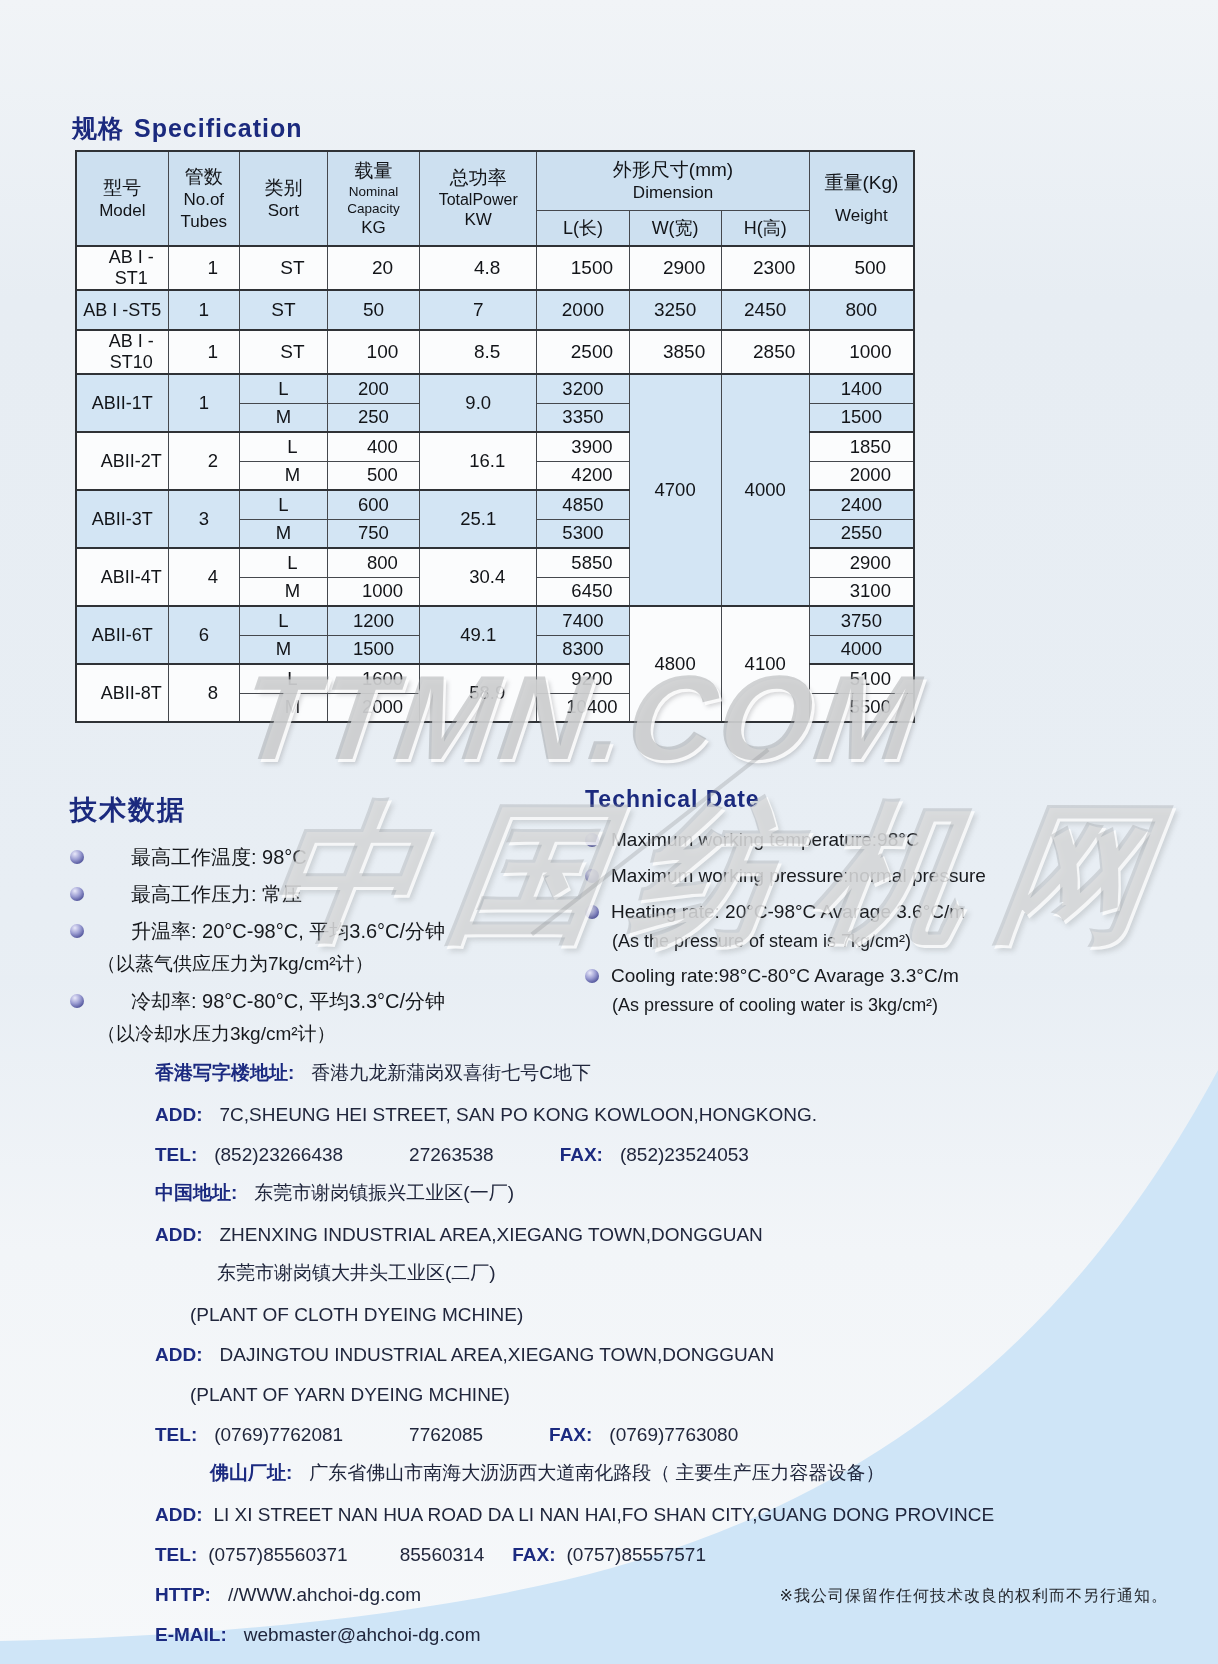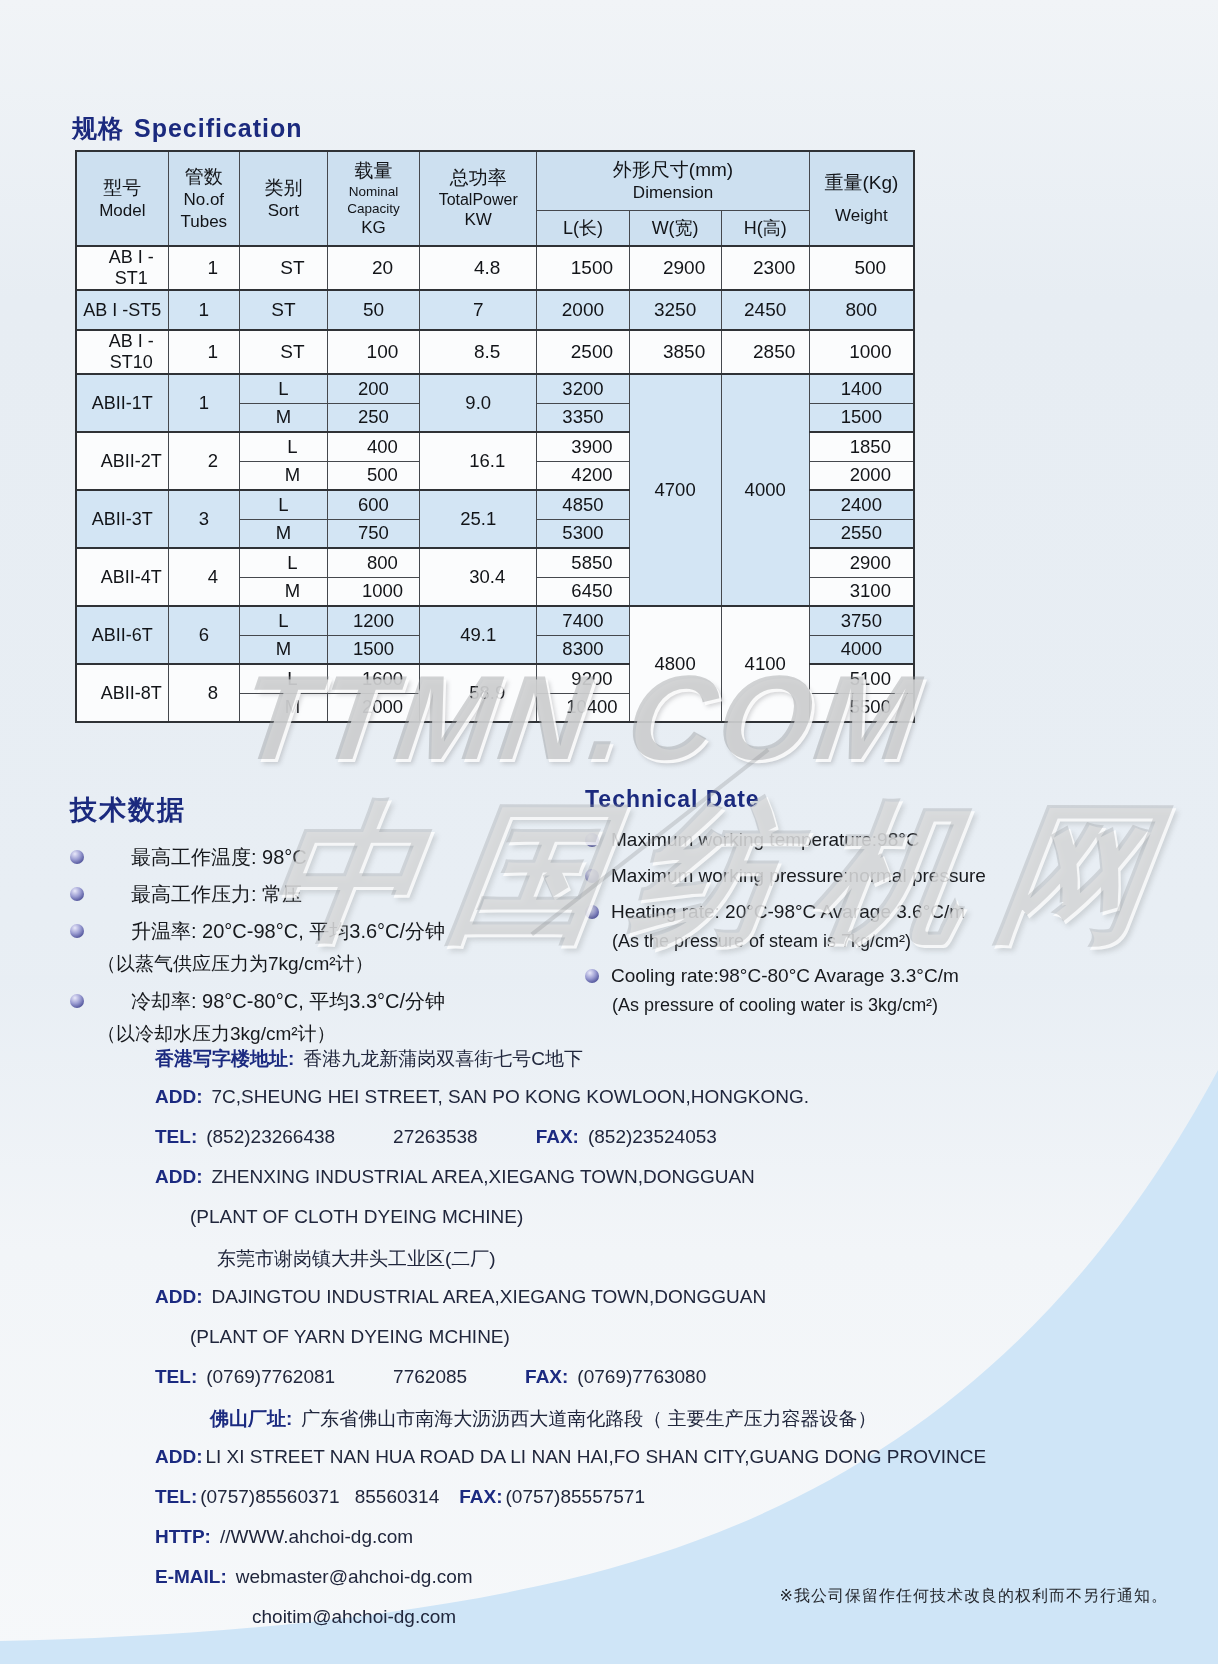--- a/index.html
+++ b/index.html
@@ -32,21 +32,21 @@
   .tech-title-en{color:#1b2a7e;font-weight:bold;font-size:23px;margin-bottom:14px;letter-spacing:1px;}
   .tline{display:flex;align-items:flex-start;margin-bottom:11px;color:#17191d;}
   .tech-zh .tline{font-size:20px;line-height:26px;gap:35px;}
   .tech-en .tline{font-size:19px;line-height:25px;}
   .bullet{width:14px;height:14px;border-radius:50%;margin:6px 12px 0 0;flex-shrink:0;
           background:radial-gradient(circle at 35% 28%,#e9e9fa 0%,#9b9dd2 42%,#5d60a4 72%,#393c78 100%);}
   .tsub{margin:-4px 0 11px 27px;font-size:19px;color:#17191d;}
   .tech-en .tsub{font-size:18px;}
   
   .contact{position:absolute;left:155px;top:1046px;width:960px;z-index:2;font-size:19px;color:#20263c;}
-  .cline{height:40px;display:flex;align-items:flex-start;white-space:nowrap;}
+  .cline{height:40px;display:flex;align-items:flex-end;white-space:nowrap;gap:8px;}
   .lbl{font-weight:bold;color:#1b2a80;margin-right:9px;}
   .val{margin-right:8px;}
   .gap{margin-right:58px;}
   .ind-plant{padding-left:35px;} .ind-cn2{padding-left:62px;}
   .ind-fs{padding-left:55px;} .ind-em{padding-left:97px;}
   
   .wm{position:absolute;z-index:3;pointer-events:none;font-weight:800;font-style:italic;white-space:nowrap;}
   .wm-main{left:242px;top:648px;font-size:120px;letter-spacing:4px;transform:skewX(-8deg);
            color:rgba(150,152,156,0.42);
            text-shadow:3px 3px 0 rgba(255,255,255,0.85),5px 5px 4px rgba(110,112,116,0.28);}
@@ -327,28 +327,32 @@
       <span class="val">7C,SHEUNG HEI STREET, SAN PO KONG KOWLOON,HONGKONG.</span>
     </div>
     <div class="cline">
       <span class="lbl">TEL:</span>
       <span class="val gap">(852)23266438</span>
       <span class="val gap">27263538</span>
       <span class="lbl">FAX:</span>
       <span class="val">(852)23524053</span>
     </div>
     <div class="cline">
+      <span class="lbl">中国地址:</span>
+      <span class="val">东莞市谢岗镇振兴工业区(一厂)</span>
+    </div>
+    <div class="cline">
       <span class="lbl">ADD:</span>
       <span class="val">ZHENXING INDUSTRIAL AREA,XIEGANG TOWN,DONGGUAN</span>
     </div>
+    <div class="cline ind-cn2">
+      <span class="val">东莞市谢岗镇大井头工业区(二厂)</span>
+    </div>
     <div class="cline ind-plant">
       <span class="val">(PLANT OF CLOTH DYEING MCHINE)</span>
-    </div>
-    <div class="cline ind-cn2">
-      <span class="val">东莞市谢岗镇大井头工业区(二厂)</span>
     </div>
     <div class="cline">
       <span class="lbl">ADD:</span>
       <span class="val">DAJINGTOU INDUSTRIAL AREA,XIEGANG TOWN,DONGGUAN</span>
     </div>
     <div class="cline ind-plant">
       <span class="val">(PLANT OF YARN DYEING MCHINE)</span>
     </div>
     <div class="cline">
       <span class="lbl">TEL:</span>
@@ -360,21 +364,21 @@
     <div class="cline ind-fs">
       <span class="lbl">佛山厂址:</span>
       <span class="val">广东省佛山市南海大沥沥西大道南化路段（ 主要生产压力容器设备）</span>
     </div>
     <div class="cline">
       <span class="lbl" style="margin-right:3px">ADD:</span>
       <span class="val">LI XI STREET NAN HUA ROAD DA LI NAN HAI,FO SHAN CITY,GUANG DONG PROVINCE</span>
     </div>
     <div class="cline">
       <span class="lbl" style="margin-right:3px">TEL:</span>
-      <span class="val" style="margin-right:15px">(0757)85560371</span>
+      <span class="val" style="margin-right:44px">(0757)85560371</span>
       <span class="val" style="margin-right:20px">85560314</span>
       <span class="lbl" style="margin-right:3px">FAX:</span>
       <span class="val">(0757)85557571</span>
     </div>
     <div class="cline">
       <span class="lbl">HTTP:</span>
       <span class="val">//WWW.ahchoi-dg.com</span>
     </div>
     <div class="cline">
       <span class="lbl">E-MAIL:</span>

